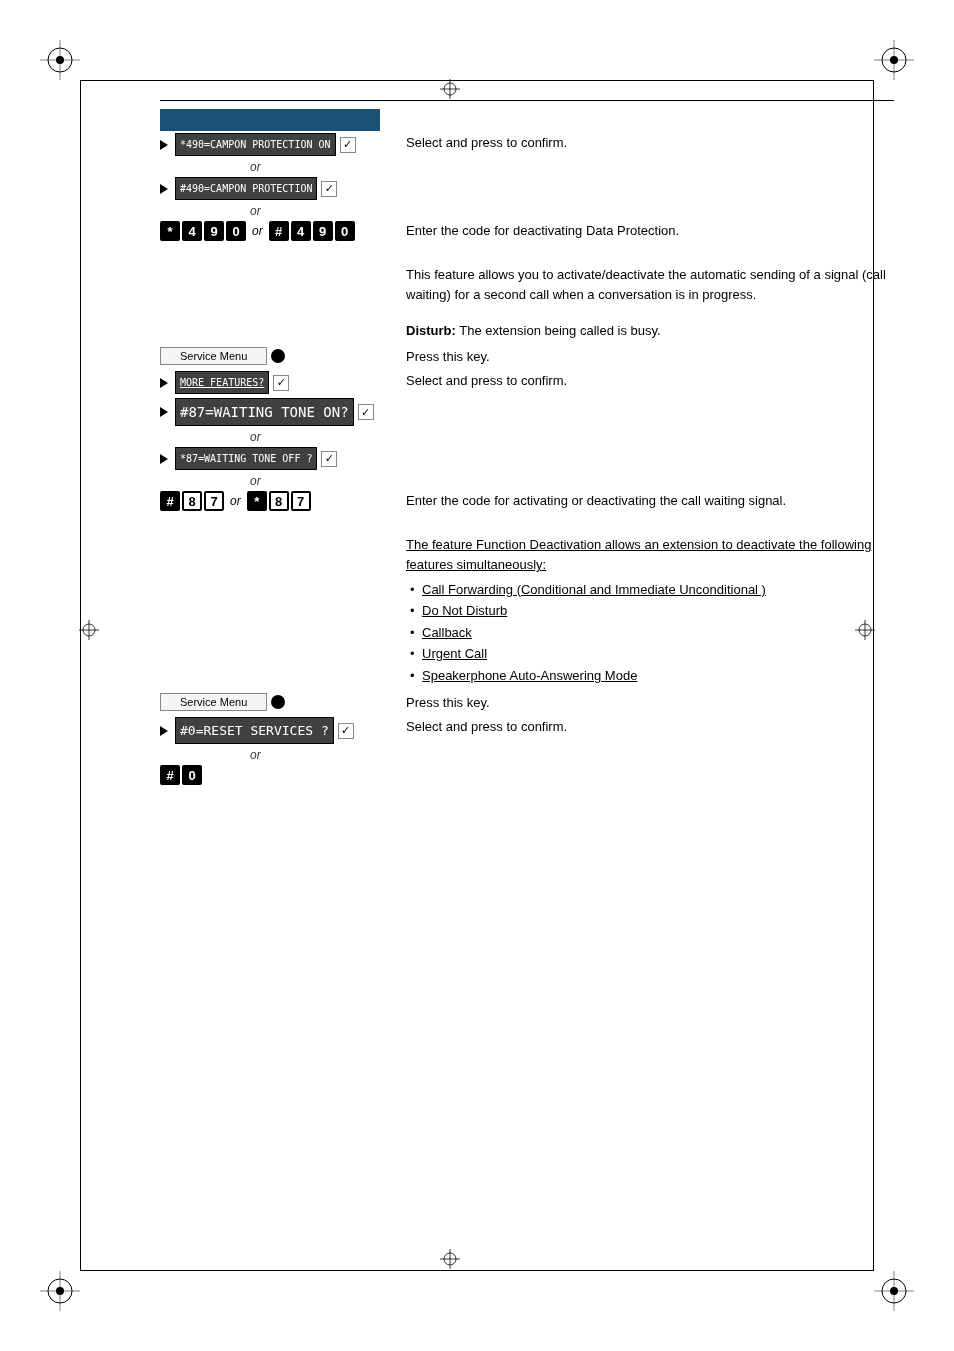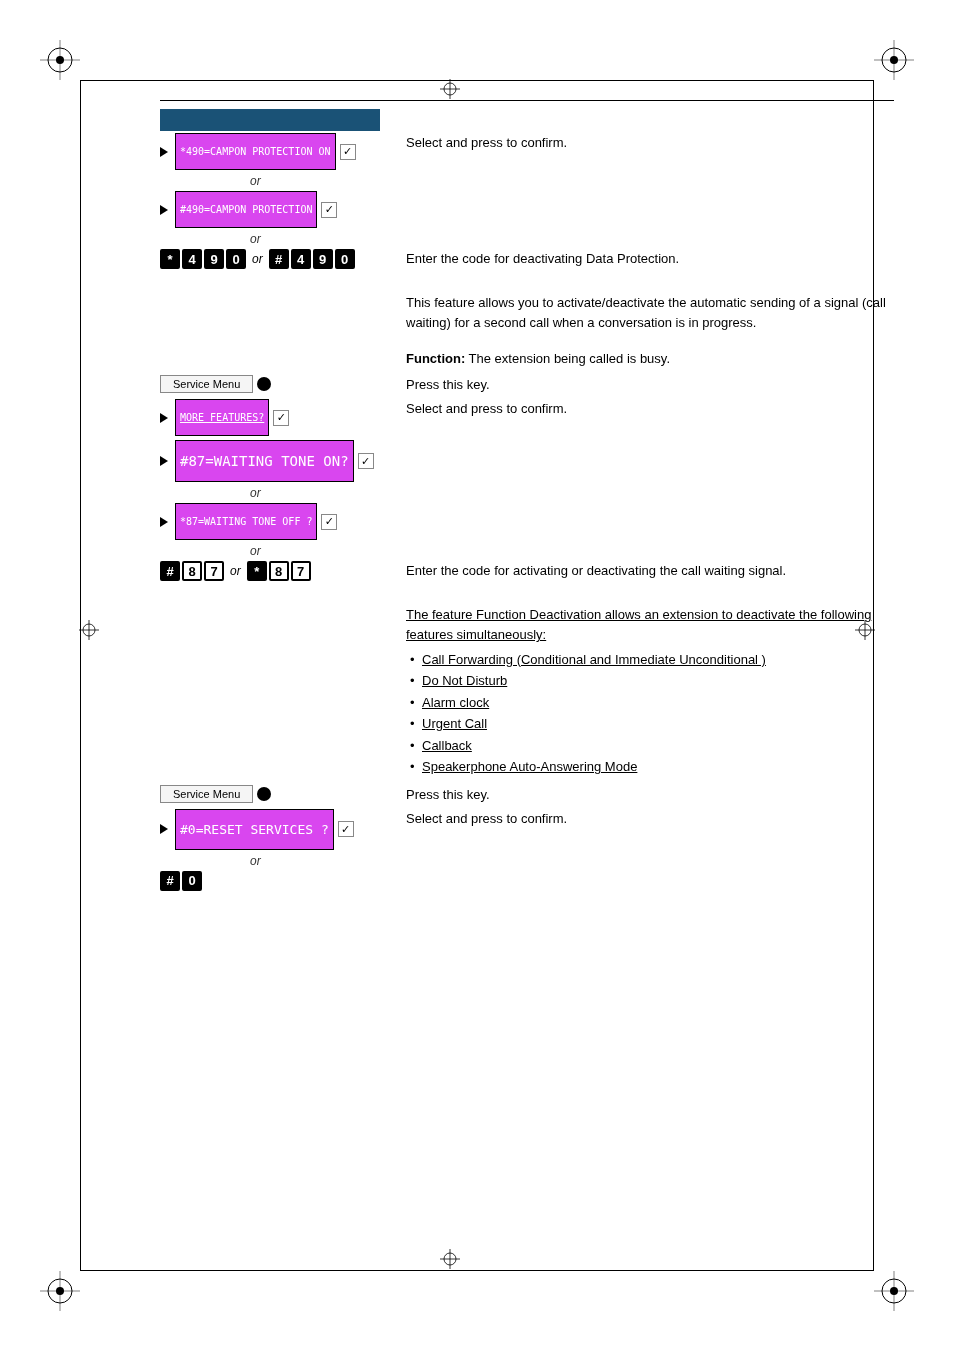--- a/index.html
+++ b/index.html
@@ -74,26 +74,26 @@
       align-items: center;
       border: 1px solid #888;
       padding: 1px 4px;
       font-size: 11px;
       font-family: monospace;
       background: #f5f5f5;
       white-space: nowrap;
     }
 
     .menu-item-dark {
-      background: #d946ef;
+      background: #404040;
       color: #fff;
       border: 1px solid #000;
       font-size: 10px;
       font-family: monospace;
-      padding: 12px 4px;
+      padding: 5px 4px;
     }
 
     
     .arrow {
       display: inline-block;
       width: 0;
       height: 0;
       border-top: 5px solid transparent;
       border-bottom: 5px solid transparent;
       border-left: 8px solid #000;
@@ -116,21 +116,21 @@
 
     
     .service-menu-row {
       display: flex;
       align-items: center;
       gap: 4px;
     }
 
     .service-menu-box {
       border: 1px solid #888;
-      padding: 2px 12px;
+      padding: 2px 19px;
       font-size: 11px;
       background: #f5f5f5;
     }
 
     
     .black-circle {
       width: 14px;
       height: 14px;
       background: #000;
       border-radius: 50%;
@@ -374,21 +374,21 @@
     <div class="row" style="margin-bottom:16px;">
       <div class="left-col"></div>
       <div class="right-col description-text">
         <span>This feature allows you to activate/deactivate the automatic sending of a signal (call waiting) for a second call when a conversation is in progress.</span>
       </div>
     </div>
 
     <div class="row" style="margin-bottom:6px;">
       <div class="left-col"></div>
       <div class="right-col">
-        <span class="required-label">Function:</span>
+        <span class="required-label">Disturb:</span>
         <span> The extension being called is busy.</span>
       </div>
     </div>
 
     <div class="row">
       <div class="left-col">
         <div class="service-menu-row">
           <span class="service-menu-box">Service Menu</span>
           <span class="black-circle"></span>
         </div>
@@ -457,23 +457,22 @@
 
   <div>
 
     <div class="row" style="margin-bottom:4px;text-decoration:underline;">
       <div class="left-col"></div>
       <div class="right-col description-text">
         <span>The feature Function Deactivation allows an extension to deactivate the following features simultaneously:</span>
         <ul class="bullet-list">
           <li>Call Forwarding (Conditional and Immediate Unconditional )</li>
           <li>Do Not Disturb</li>
-          <li>Alarm clock</li>
+          <li>Callback</li>
           <li>Urgent Call</li>
-          <li>Callback</li>
           <li>Speakerphone Auto-Answering Mode</li>
         </ul>
       </div>
     </div>
 
     <div class="row">
       <div class="left-col">
         <div class="service-menu-row">
           <span class="service-menu-box">Service Menu</span>
           <span class="black-circle"></span>

